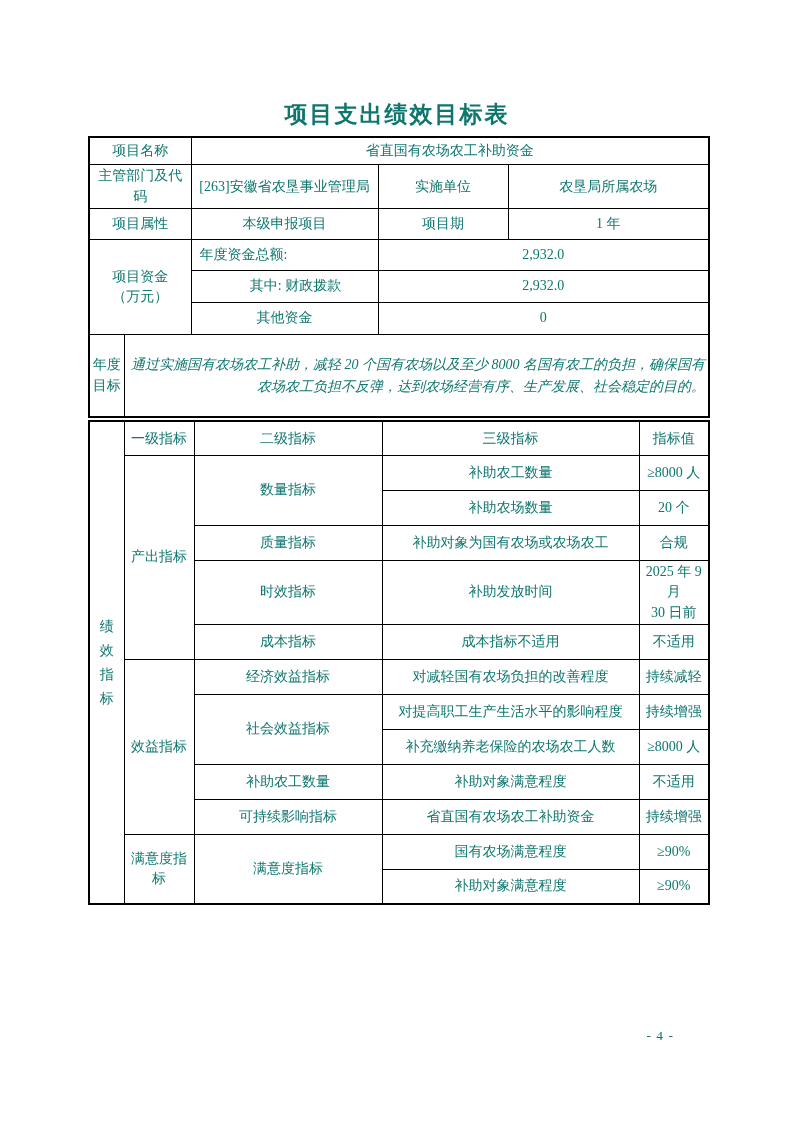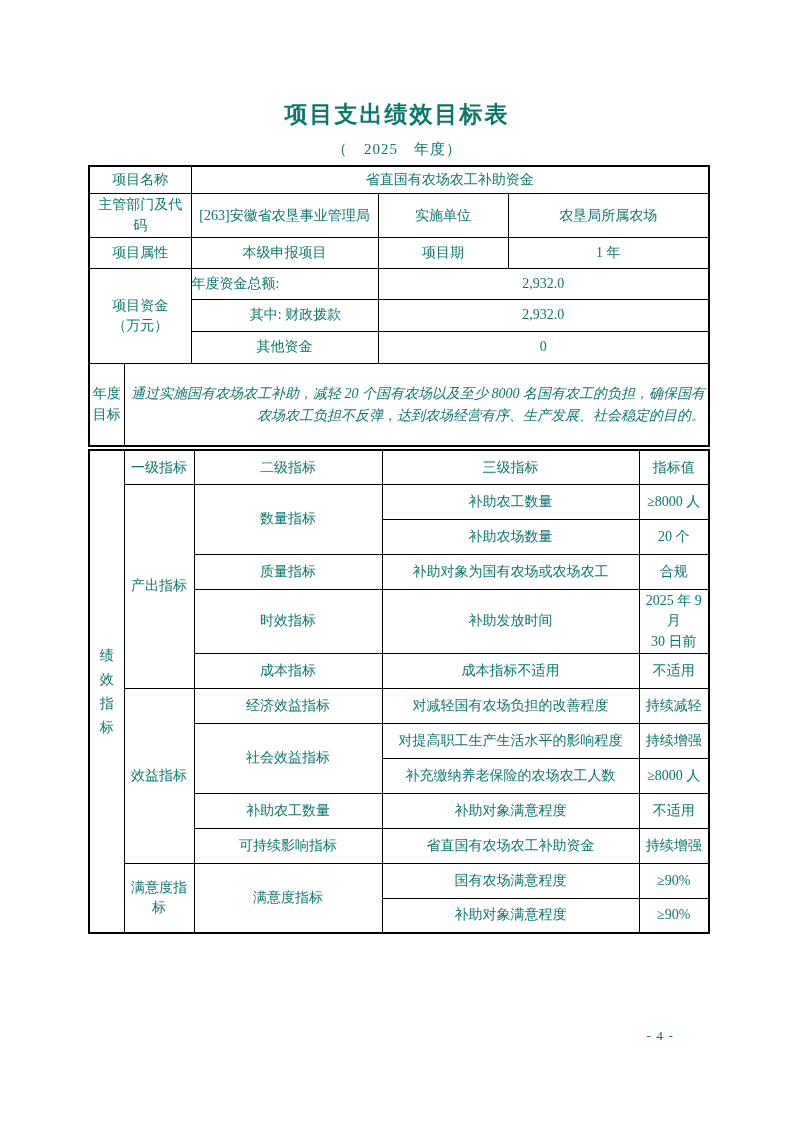--- a/index.html
+++ b/index.html
@@ -46,21 +46,21 @@
     padding: 1px 2px;
     overflow: hidden;
   }
   .r28 { height: 28px; }
   .r31 { height: 31px; }
   .r32 { height: 32px; }
   .r83 { height: 83px; }
   .t2 tr { height: 35px; }
   .t2 tr.rh34 { height: 34px; }
   .t2 tr.r45 { height: 45px; }
-  td.left  { text-align: left; padding-left: 0; }
+  td.left  { text-align: left; padding-left: 8px; }
   td.left2 { text-align: center; padding-left: 24px; }
   td.goal {
     text-align: right;
     padding: 2px 3px;
     line-height: 1.55;
     font-style: italic;
   }
   .wrap2 {            
     width: 2.1em;
     margin: 4px auto;
@@ -81,21 +81,20 @@
     font-size: 13.5px;
     letter-spacing: 1px;
   }
 </style>
 </head>
 <body>
 
 <div class="page">
 
   <h1 class="title">项目支出绩效目标表</h1>
-  <div class="subtitle">（　2025　年度）</div>
 
   <table class="tbl t1">
     <colgroup>
       <col style="width:35px">
         <col style="width:67px">
         <col style="width:187px">
         <col style="width:130px">
         <col style="width:201px">
     </colgroup>
     <tbody>

